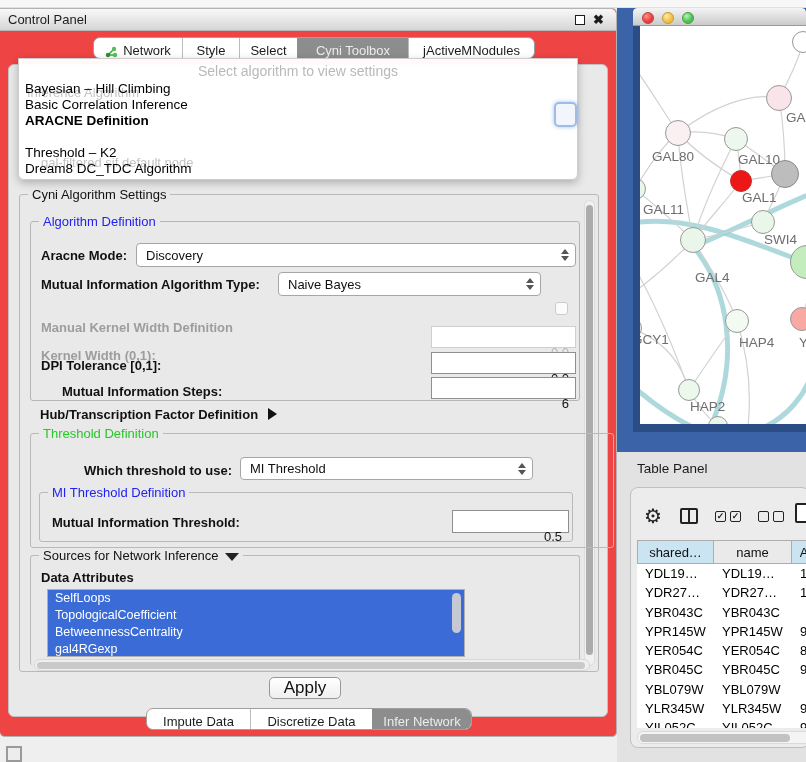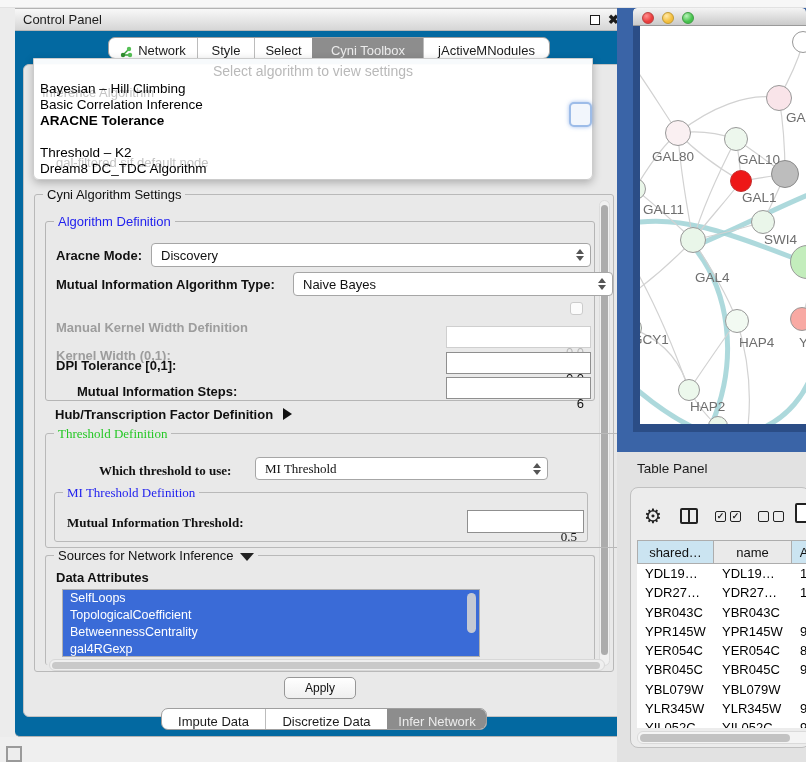--- a/index.html
+++ b/index.html
@@ -4,21 +4,21 @@
 <style>
   * { margin:0; padding:0; box-sizing:border-box; }
   body { font-family:"Liberation Sans", sans-serif; background:#e8e8e8; }
   #screen { position:relative; width:806px; height:762px; overflow:hidden; background:#ececec; }
   .abs { position:absolute; }
 
   
   .top-strip { left:0; top:0; width:806px; height:8px; background:#f7f7f7; border-bottom:1px solid #e2e2e2; }
 
   
-  .cp-window { left:15px; top:8px; width:617px; height:729px; background:#0369a1;
+  .cp-window { left:0; top:8px; width:617px; height:729px; background:#ef4444;
     border:1px solid #b3b3b3; border-left:none; border-radius:0 5px 5px 5px; }
   .cp-titlebar { left:0; top:0; width:100%; height:22px;
     background:linear-gradient(#f8f8f8,#d6d6d6); border-bottom:1px solid #b7b7b7; border-radius:0 5px 0 0; }
   .cp-title { left:8px; top:3px; font-size:13px; color:#1c1c1c; }
   .float-icon { left:575px; top:6px; width:10px; height:10px; border:1.5px solid #1c1c1c; background:#fff; }
   .close-icon { left:593px; top:3px; font-size:13px; color:#1c1c1c; font-weight:bold; }
 
   
   .seg-bar { display:flex; height:22px; background:#fff; border:1px solid #9f9f9f; border-radius:7px; overflow:hidden; }
   .seg { display:flex; align-items:flex-end; justify-content:center; font-size:13px; color:#1c1c1c;
@@ -54,21 +54,21 @@
   .vthumb { position:absolute; background:#acacac; border-radius:5px; }
   .htrack { position:absolute; background:#efefef; border:1px solid #d8d8d8; border-radius:7px; }
   .hthumb { position:absolute; background:#c9c9c9; border-radius:5px; }
 
   
   .attr-list { position:absolute; border:1px solid #b0b0b0; background:#fff; overflow:hidden; }
   .attr-item { height:17px; line-height:17px; background:#3a6bd7; color:#fff; font-size:12.5px; padding-left:7px; }
   .list-vthumb { position:absolute; right:3px; top:3px; width:9px; height:40px; background:#d4d4d4; border-radius:5px; opacity:.9; }
 
   .apply-btn { position:absolute; width:72px; height:22px; background:linear-gradient(#ffffff,#efefef);
-    border:1px solid #979797; border-radius:5px; font-size:12px; color:#111;
+    border:1px solid #979797; border-radius:5px; font-size:17px; color:#111;
     display:flex; align-items:center; justify-content:center; }
 
   
   .algo-popup { left:18px; top:49px; width:560px; height:122px; background:rgba(255,255,255,0.97);
     border:1px solid #cccccc; border-radius:0 0 6px 6px; box-shadow:0 3px 8px rgba(0,0,0,0.25); z-index:40; }
   .popup-placeholder { position:absolute; left:0; top:4px; width:100%; text-align:center; font-size:14px; color:#b9b9b9; }
   .popup-item { position:absolute; left:6px; font-size:13.5px; color:#000; height:16px; line-height:16px; z-index:2; white-space:nowrap; }
   .popup-item.bold { font-weight:bold; }
   .ghost-text { position:absolute; font-size:13px; color:#c4c4c4; z-index:1; white-space:nowrap; }
   .ghost-combo { position:absolute; width:23px; height:25px; border:2px solid #9dbce8; border-radius:5px;
@@ -183,21 +183,21 @@
           <span class="lbl" style="left:10px; top:26px;">Aracne Mode:</span>
           <div class="combo" style="left:105px; top:21px; width:440px; height:24px;">
             <span>Discovery</span>
             <span class="stepper">
                 <span class="tri-up"></span>
                 <span class="tri-dn"></span>
               </span>
           </div>
 
           <span class="lbl" style="left:10px; top:55px;">Mutual Information Algorithm Type:</span>
-          <div class="combo" style="left:247px; top:50px; width:320px; height:24px;">
+          <div class="combo" style="left:247px; top:50px; width:263px; height:24px;">
             <span>Naive Bayes</span>
             <span class="stepper">
                 <span class="tri-up"></span>
                 <span class="tri-dn"></span>
               </span>
           </div>
 
           <span class="lbl disabled" style="left:10px; top:82px;">Manual Kernel Width Definition</span>
           <span class="cb" style="left:524px; top:80px;"></span>
 
@@ -208,21 +208,21 @@
           <div class="tfield" style="left:400px; top:130px; width:145px; height:22px;">0.0</div>
 
           <span class="lbl" style="left:10px; top:162px;margin-left:21px;">Mutual Information Steps:</span>
           <div class="tfield" style="left:400px; top:155px; width:145px; height:22px;">6</div>
         </div>
 
         <div class="lbl" style="left:20px; top:212px;">
           <span>Hub/Transcription Factor Definition</span><span class="tri-right"></span>
         </div>
 
-        <div class="group" style="left:10px; top:238px; width:584px; height:115px;font-family:Liberation Serif, serif;">
+        <div class="group" style="left:10px; top:238px; width:584px; height:115px;">
           <span class="group-title" style="color:#26c826;">Threshold Definition</span>
 
           <span class="lbl" style="left:53px; top:29px;">Which threshold to use:</span>
           <div class="combo" style="left:209px; top:23px; width:293px; height:23px;">
             <span>MI Threshold</span>
             <span class="stepper">
                 <span class="tri-up"></span>
                 <span class="tri-dn"></span>
               </span>
           </div>
@@ -265,21 +265,21 @@
     </div>
 
     <div class="abs algo-popup">
       <span class="ghost-text" style="left:8px; top:26px;">Inference Algorithm</span>
       <span class="ghost-text" style="left:22px; top:96px;">gal-filtered sif default node</span>
       <span class="ghost-combo" style="left:535px; top:43px;"></span>
 
       <div class="popup-placeholder">Select algorithm to view settings</div>
       <div class="popup-item" style="top:22px;">Bayesian – Hill Climbing</div>
       <div class="popup-item" style="top:38px;">Basic Correlation Inference</div>
-      <div class="popup-item bold" style="top:54px;">ARACNE Tolerance</div>
+      <div class="popup-item bold" style="top:54px;">ARACNE Definition</div>
       <div class="popup-item" style="top:86px;">Threshold – K2</div>
       <div class="popup-item" style="top:102px;">Dream8 DC_TDC Algorithm</div>
     </div>
 
     <div class="abs seg-bar bottom-tabbar">
       <div class="seg" style="width:103px">
           <span>Impute Data</span>
         </div>
       <div class="seg" style="width:122px">
           <span>Discretize Data</span>

